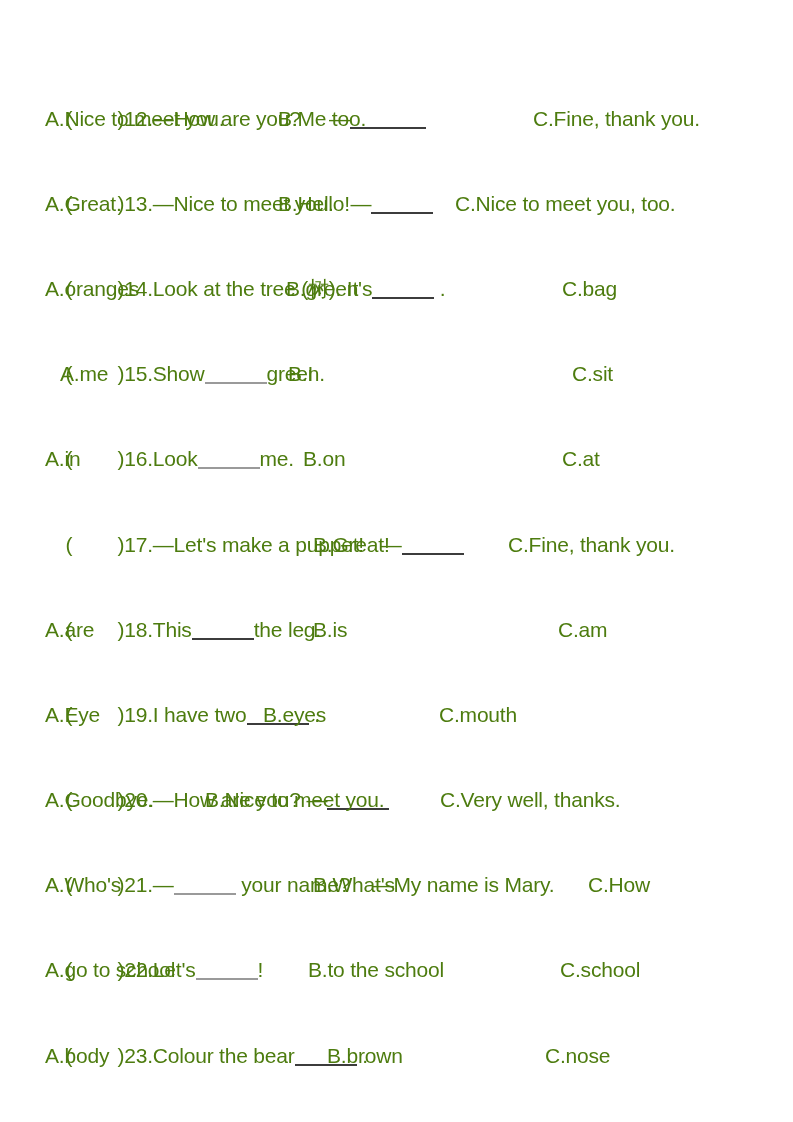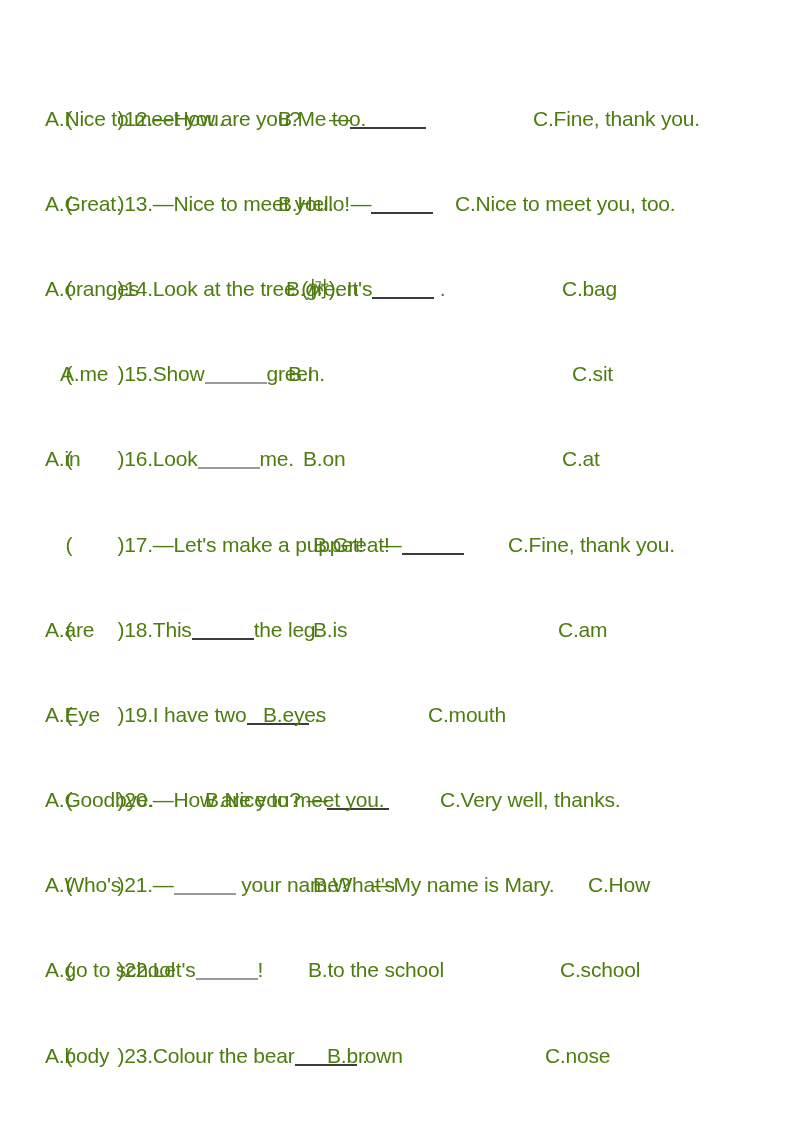--- a/index.html
+++ b/index.html
@@ -105,21 +105,21 @@
     <span class="opt" style="left:313px">B.is</span>
     <span class="opt" style="left:558px">C.am</span>
   </div>
 
   <div class="row q">
     <span class="pre">(        )19.I have two</span><span class="blank"></span><span class="post"> .</span>
   </div>
   <div class="row o">
     <span class="opt" style="left:45px">A.Eye</span>
     <span class="opt" style="left:263px">B.eyes</span>
-    <span class="opt" style="left:428px">C.mouth</span>
+    <span class="opt" style="left:439px">C.mouth</span>
   </div>
 
   <div class="row q">
     <span class="pre">(        )20.—How are you? —</span><span class="blank"></span><span class="post"></span>
   </div>
   <div class="row o">
     <span class="opt" style="left:45px">A.Goodbye.</span>
     <span class="opt" style="left:205px">B.Nice to meet you.</span>
     <span class="opt" style="left:440px">C.Very well, thanks.</span>
   </div>

